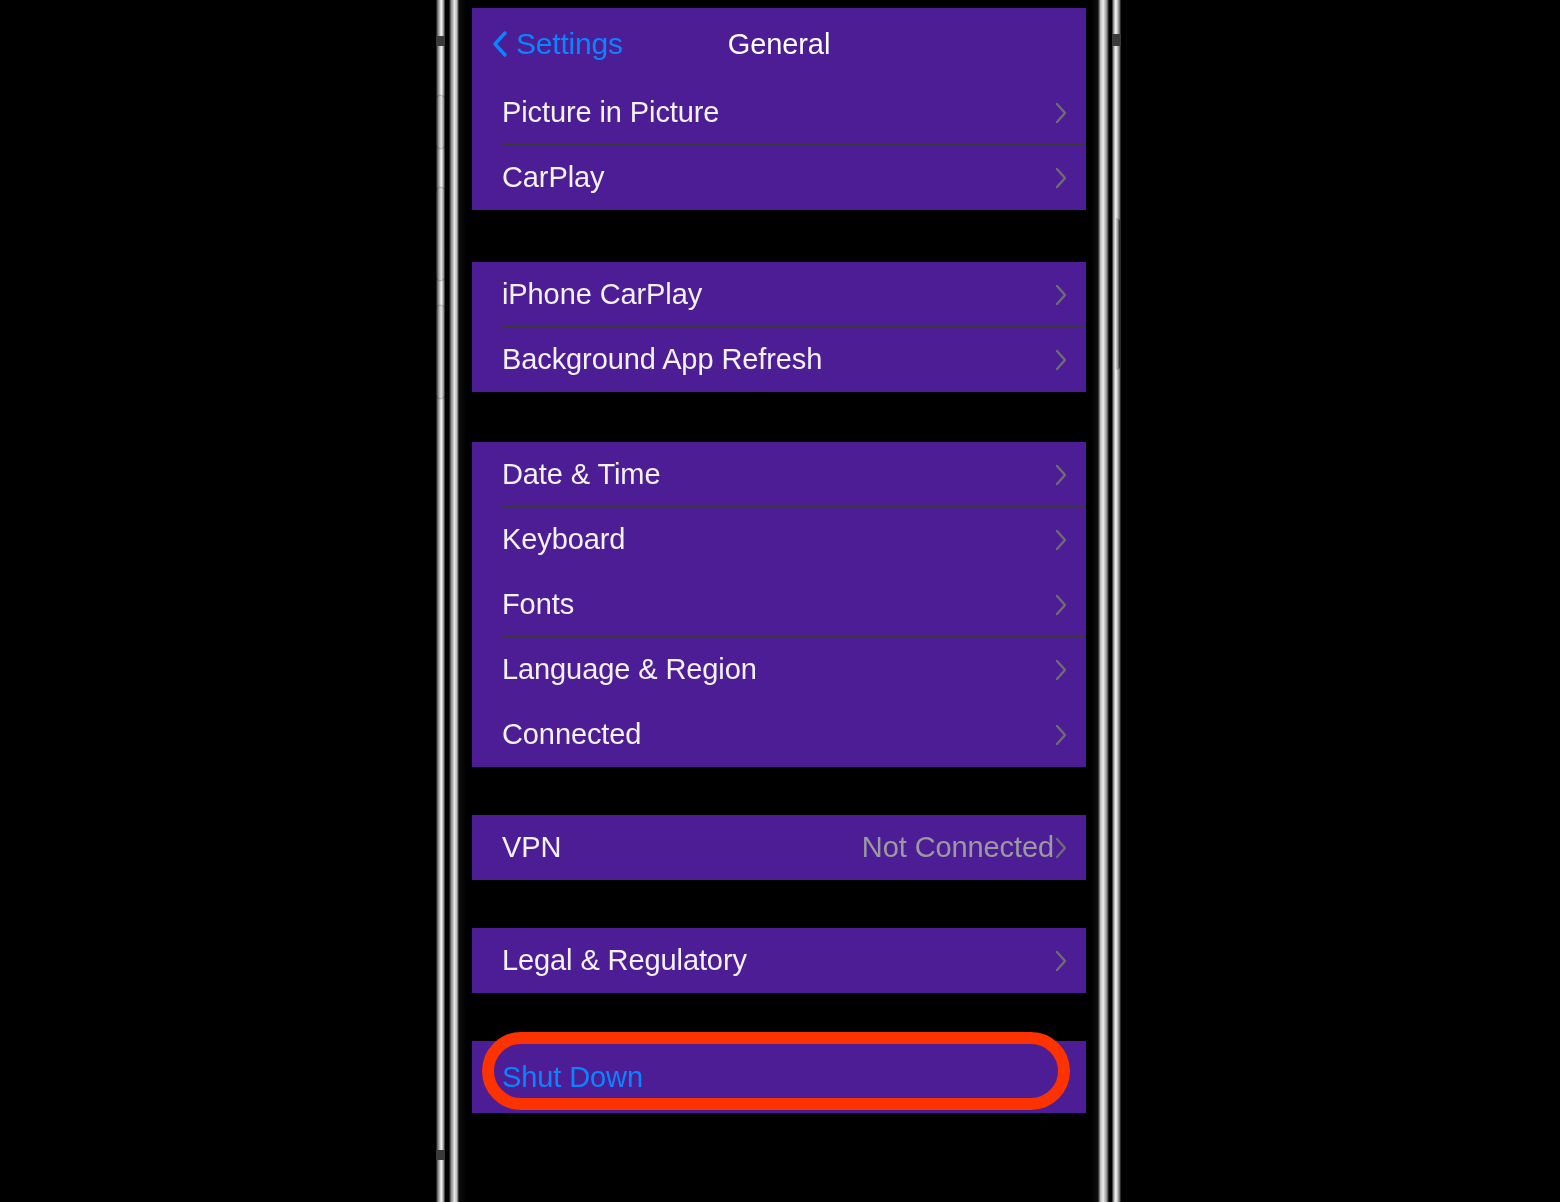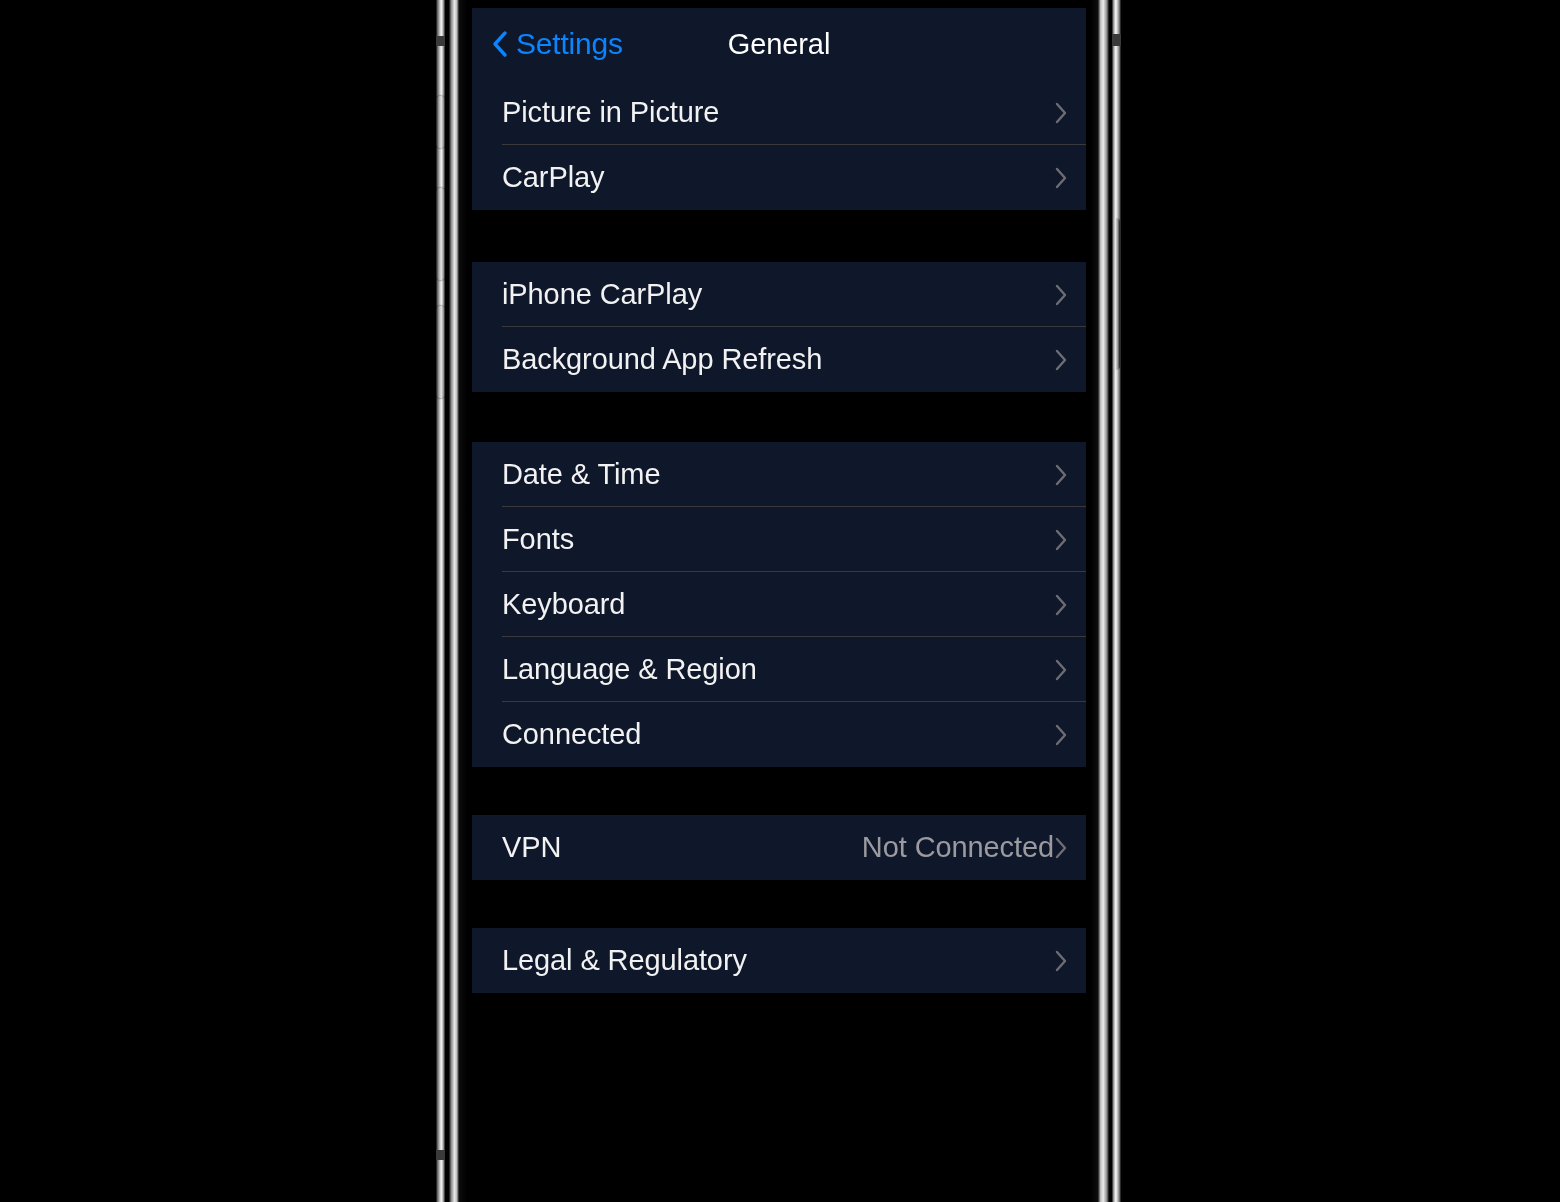--- a/index.html
+++ b/index.html
@@ -127,21 +127,21 @@
   }
   .screen-top-gap {
     height: 8px;
     background: #000000;
   }
 
   
   .navbar {
     position: relative;
     height: 72px;
-    background: #0f172a;
+    background: #4c1d95;
     display: flex;
     align-items: center;
   }
   .back-btn {
     display: flex;
     align-items: center;
     gap: 8px;
     padding-left: 20px;
     cursor: pointer;
     user-select: none;
@@ -166,21 +166,21 @@
     letter-spacing: -0.1px;
     pointer-events: none;
   }
 
   
   .list-scroll {
     position: relative;
     background: #000000;
   }
   .group {
-    background: #0f172a;
+    background: #4c1d95;
   }
   .gap {
     background: #000000;
   }
   .gap.g1 { height: 52px; }
   .gap.g2 { height: 50px; }
   .gap.g3 { height: 48px; }
   .gap.g4 { height: 48px; }
   .gap.g5 { height: 48px; }
 
@@ -318,36 +318,36 @@
         <div class="group">
           <div class="row">
             <span class="label">Date &amp; Time</span>
             <span class="spacer"></span>
             <svg class="chev" viewBox="0 0 14 24">
               <polyline points="3,3 11,12 3,21" fill="none" stroke="#6d6d72" stroke-width="2.4" stroke-linecap="round" stroke-linejoin="round"></polyline>
             </svg>
             <div class="divider"></div>
           </div>
           <div class="row">
+            <span class="label">Keyboard</span>
+            <span class="spacer"></span>
+            <svg class="chev" viewBox="0 0 14 24">
+              <polyline points="3,3 11,12 3,21" fill="none" stroke="#6d6d72" stroke-width="2.4" stroke-linecap="round" stroke-linejoin="round"></polyline>
+            </svg>
+            <div class="divider"></div>
+          </div>
+          <div class="row">
             <span class="label">Fonts</span>
             <span class="spacer"></span>
             <svg class="chev" viewBox="0 0 14 24">
               <polyline points="3,3 11,12 3,21" fill="none" stroke="#6d6d72" stroke-width="2.4" stroke-linecap="round" stroke-linejoin="round"></polyline>
             </svg>
             <div class="divider"></div>
           </div>
           <div class="row">
-            <span class="label">Keyboard</span>
-            <span class="spacer"></span>
-            <svg class="chev" viewBox="0 0 14 24">
-              <polyline points="3,3 11,12 3,21" fill="none" stroke="#6d6d72" stroke-width="2.4" stroke-linecap="round" stroke-linejoin="round"></polyline>
-            </svg>
-            <div class="divider"></div>
-          </div>
-          <div class="row">
             <span class="label">Language &amp; Region</span>
             <span class="spacer"></span>
             <svg class="chev" viewBox="0 0 14 24">
               <polyline points="3,3 11,12 3,21" fill="none" stroke="#6d6d72" stroke-width="2.4" stroke-linecap="round" stroke-linejoin="round"></polyline>
             </svg>
             <div class="divider"></div>
           </div>
           <div class="row last">
             <span class="label">Connected</span>
             <span class="spacer"></span>
@@ -372,17 +372,22 @@
           <div class="row last">
             <span class="label">Legal &amp; Regulatory</span>
             <span class="spacer"></span>
             <svg class="chev" viewBox="0 0 14 24">
               <polyline points="3,3 11,12 3,21" fill="none" stroke="#6d6d72" stroke-width="2.4" stroke-linecap="round" stroke-linejoin="round"></polyline>
             </svg>
           </div>
         </div>
         <div class="gap g5"></div>
         <div class="group">
+          <div class="row action last highlighted">
+            <span class="label">Shut Down</span>
+            <span class="spacer"></span>
+            <div class="annot-box" style="border-color: rgb(252, 50, 0);"></div>
+          </div>
         </div>
       </div>
 
   </div>
 </div>
 
 </body></html>

